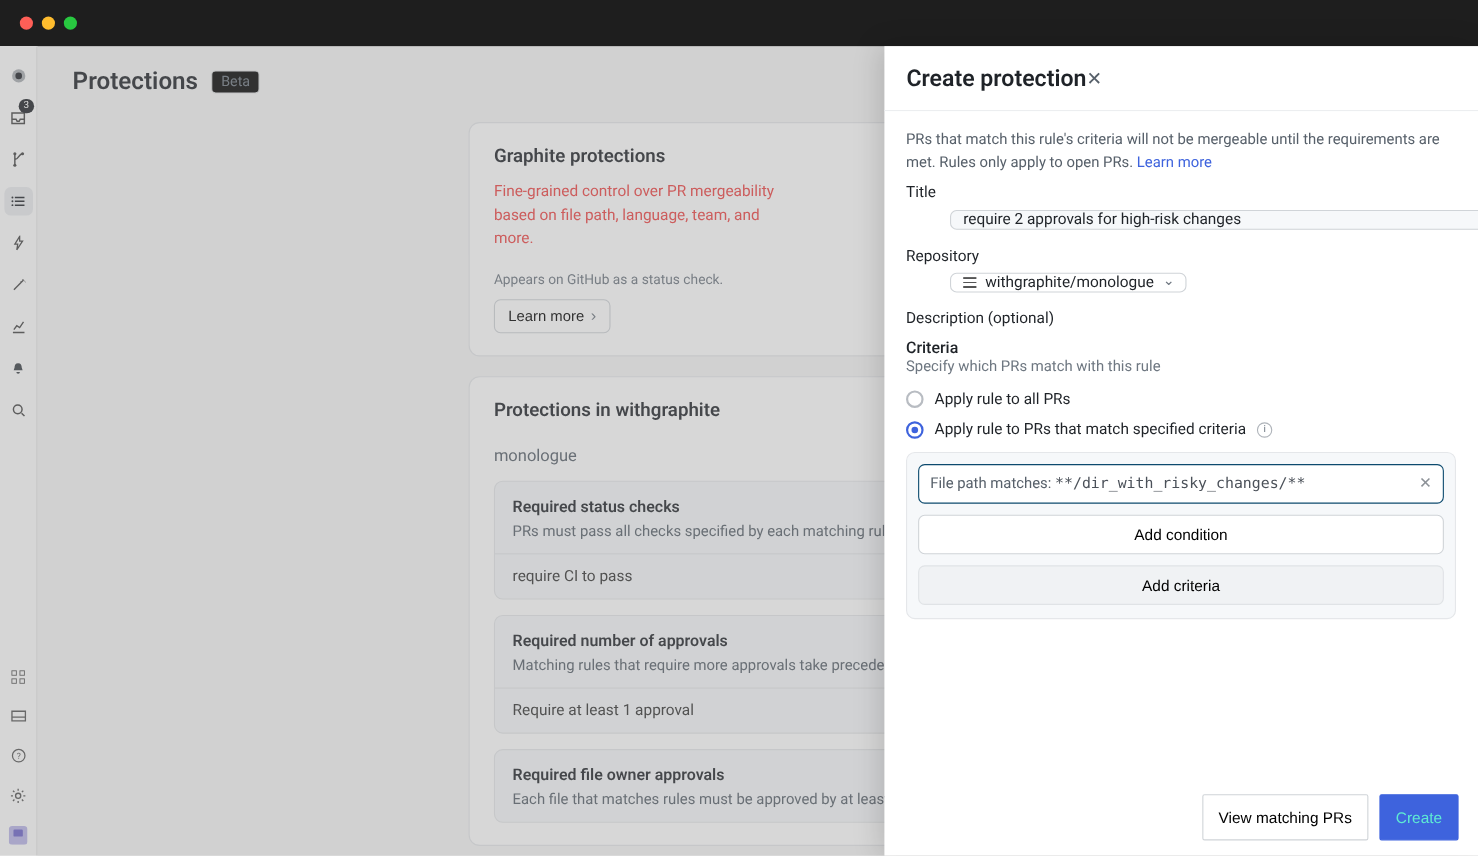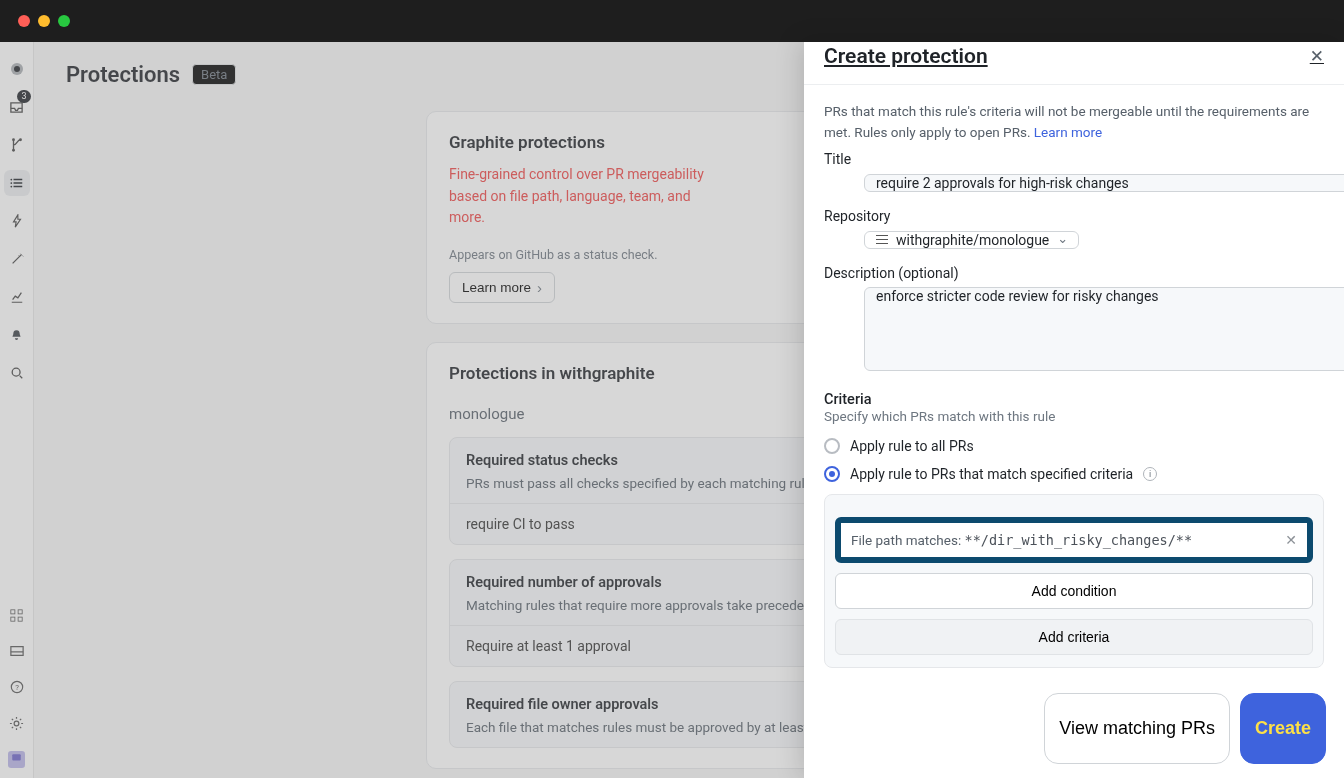--- a/index.html
+++ b/index.html
@@ -117,49 +117,49 @@
 
   
   .drawer {
     position: absolute;
     top: 42px; right:0;
     width: 540px; height: 736px;
     background: #fff;
     box-shadow: -4px 0 24px rgba(0,0,0,.15);
     display:flex; flex-direction:column;
   }
-  .drawer-header { padding:2px 20px 16px; border-bottom:1px solid #eceef0; display:flex; justify-content:space-between; align-items:center;text-decoration:underline;}
+  .drawer-header { padding:18px 20px 16px; border-bottom:1px solid #eceef0; display:flex; align-items:center;}
   .drawer-title { font-size:21px; font-weight:600; }
   .drawer-body { padding: 16px 20px 0; overflow:auto; flex:1; }
   .helper { font-size:13.5px; color:#57606a; line-height:1.55; }
   .helper a { color:#3e63dd; text-decoration:none; }
   .form-label { font-size:14px; display:block; margin: 8px 0 6px; color:#1f2328;}
   .text-input, .textarea, .select {
     width:100%; background:#f6f8fa; border:1px solid #d0d4d8; border-radius:6px; padding:0 11px; font-size:14px; font-family:inherit; color:#1f2328;margin-left:40px;
   }
   .textarea { min-height:84px; resize:none; }
   .text-input.white, .select { background:#fff; }
   .field-gap { margin-bottom:16px; }
   .section-label { font-size:14.5px; font-weight:500; margin-top:10px; }
   .section-sub { font-size:13.5px; color:#6e7781; margin-bottom:14px; }
   .radio-row { display:flex; align-items:center; gap:10px; margin:12px 0; font-size:14px;}
   .radio-outer{ width:16px;height:16px;border:2px solid #b8bcc2;border-radius:50%;display:inline-flex;align-items:center;justify-content:center;}
   .radio-outer.selected{ border-color:#3e63dd;}
   .radio-inner{ width:6px;height:6px;border-radius:50%;background:#3e63dd;}
   .info-dot{ width:14px;height:14px;border:1px solid #aeb3b9;border-radius:50%;display:inline-flex;align-items:center;justify-content:center;font-size:9px;color:#6e7781;}
   .criteria-box{ background:#f6f8fa;border:1px solid #e5e7ea;border-radius:8px;padding:10px 0 12px; }
-  .cond-chip{ margin:12px 10px 10px; background:#fff;border:6px solid #0c4a6e;border-radius:6px;padding:9px 10px;display:flex;justify-content:space-between;align-items:center;font-size:13.5px;color:#57606a;}
+  .cond-chip{ margin:0 10px 10px; background:#fff;border:1px solid #0c4a6e;border-radius:6px;padding:9px 10px;display:flex;justify-content:space-between;align-items:center;font-size:13.5px;color:#57606a;}
   .cond-val{ font-family: ui-monospace, Menlo, monospace; color:#4b5159;}
   .btn-row{ margin:0 10px;}
   .full-btn{ width:100%; text-align:center;padding:9px 0;border:1px solid #d0d4d8;background:#fff;border-radius:6px;font-size:14px;cursor:pointer;}
   .full-btn.ghost{ background:#f0f2f4; border-color:#e0e3e6;}
   .add-criteria{ margin:10px 10px 0; }
   .drawer-footer{ padding:14px 18px; display:flex; justify-content:flex-end; gap:10px; }
-  .btn{ padding:24px 14px; border-radius:14px; font-size:18px; cursor:pointer; border:1px solid #d0d4d8; background:#fff;}
-  .btn.primary{ background:#3e63dd; color:#fde047; border-color:#3e63dd;font-weight:bold;}
+  .btn{ padding:12px 14px; border-radius:2px; font-size:14px; cursor:pointer; border:1px solid #d0d4d8; background:#fff;}
+  .btn.primary{ background:#3e63dd; color:#5eead4; border-color:#3e63dd;}
   .chev::after{content:"›"; font-size:15px; color:#6e7781;}
   .chev-d::after{content:"⌄"; font-size:13px; color:#6e7781; position:relative; top:-2px;}
   .hlines{ display:inline-block;width:12px;height:10px;background:repeating-linear-gradient(#555,#555 1.5px,transparent 1.5px,transparent 4px);}
 
   svg { display:block; }
   .close-x{cursor:pointer;color:#57606a;font-size:17px;line-height:1;}
   .remove-x{cursor:pointer;color:#8c9197;font-size:14px;line-height:1;}
 
   
 </style>
@@ -343,23 +343,20 @@
     <label class="form-label">Repository</label>
     <div class="field-gap">
       <button class="select" style="display:inline-flex;align-items:center;gap:8px;width:auto;padding-right:10px;">
         <span class="hlines"></span>
         <span>withgraphite/monologue</span>
         <span class="chev-d"></span>
       </button>
     </div>
 
     <label class="form-label">Description (optional)</label>
-    <div class="field-gap">
-      <textarea class="textarea white" style="">enforce stricter code review for risky changes</textarea>
-    </div>
 
     <div class="section-label">Criteria</div>
     <div class="section-sub">Specify which PRs match with this rule</div>
 
     <div class="radio-row">
       <span class="radio-outer"></span>
       <span>Apply rule to all PRs</span>
     </div>
     <div class="radio-row">
       <span class="radio-outer selected">

